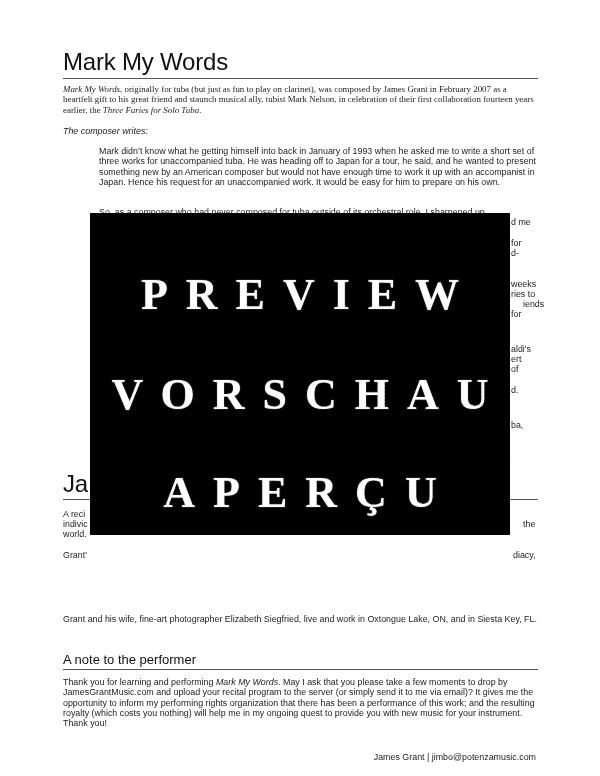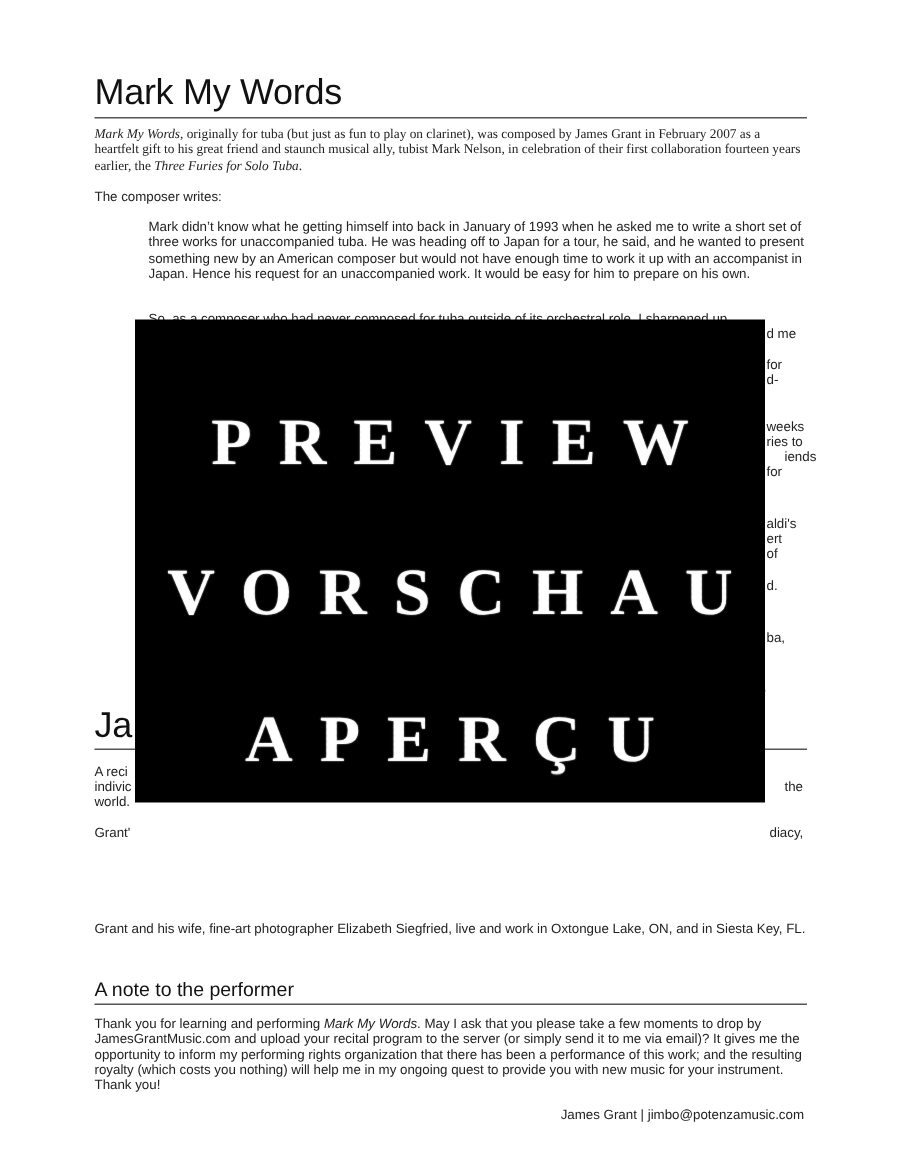--- a/index.html
+++ b/index.html
@@ -16,21 +16,21 @@
     .rule { position: absolute; left: 0; width: 475px; height: 1px; background: #555; }
     .p {
       position: absolute; left: 0; width: 475px; font-size: 8.9px; line-height: 10.3px; margin: 0;
       color: #222;
     }
     .indent { left: 36px; width: 438px; }
     .h2 {
       position: absolute; left: 0; width: 475px; text-align: left; font-size: 13px; line-height: 16px;
       margin: 0; font-weight: normal; color: #111;
     }
-    .sig { position: absolute; right: 2px; font-size: 8.9px; line-height: 11px; color: #222; }
+    .sig { position: absolute; right: 2px; font-size: 8.9px; line-height: 11px; color: #222; margin-top: 14px; }
     em { font-style: italic; }
 
     .preview-overlay {
       position: absolute; left: 90px; top: 213px; width: 420px; height: 322px; background: #000;
       display: flex; flex-direction: column; align-items: center; justify-content: center;
     }
     .wm {
       font-family: "Liberation Serif", "DejaVu Serif", serif; font-weight: bold;
       font-size: 44px; letter-spacing: 18px; color: #d9d9d9;
       text-shadow: 0 0 1px #fff;
@@ -44,21 +44,21 @@
 </head>
 <body>
 
 <div class="page">
 
   <h1 class="h1" style="top:48px;">Mark My Words</h1>
   <div class="rule" style="top:78px;"></div>
 
   <p class="p" style="top:84px;font-family:Liberation Serif, serif;"><em>Mark My Words</em><span>, originally for tuba (but just as fun to play on clarinet), was composed by James Grant in February 2007 as a heartfelt gift to his great friend and staunch musical ally, tubist Mark Nelson, in celebration of their first collaboration fourteen years earlier, the </span><em>Three Furies for Solo Tuba</em><span>.</span></p>
 
-  <p class="p" style="top:126px;">The composer writes:</p>
+  <p class="p" style="top:126px;font-style:italic;">The composer writes:</p>
 
   <p class="p indent" style="top:146px;">Mark didn’t know what he getting himself into back in January of 1993 when he asked me to write a short set of three works for unaccompanied tuba.  He was heading off to Japan for a tour, he said, and he wanted to present something new by an American composer but would not have enough time to work it up with an accompanist in Japan.  Hence his request for an unaccompanied work.  It would be easy for him to prepare on his own.</p>
 
   <p class="p indent" style="top:207px; white-space:nowrap;">So, as a composer who had never composed for tuba outside of its orchestral role, I sharpened up</p>
 
   <div>
     <span class="p" style="top:217px; left:448px; width:30px;">d me</span>
     <span class="p" style="top:238px; left:448px; width:30px;">for</span>
     <span class="p" style="top:248px; left:448px; width:30px;">d-</span>
     <span class="p" style="top:279px; left:448px; width:30px;">weeks</span>

